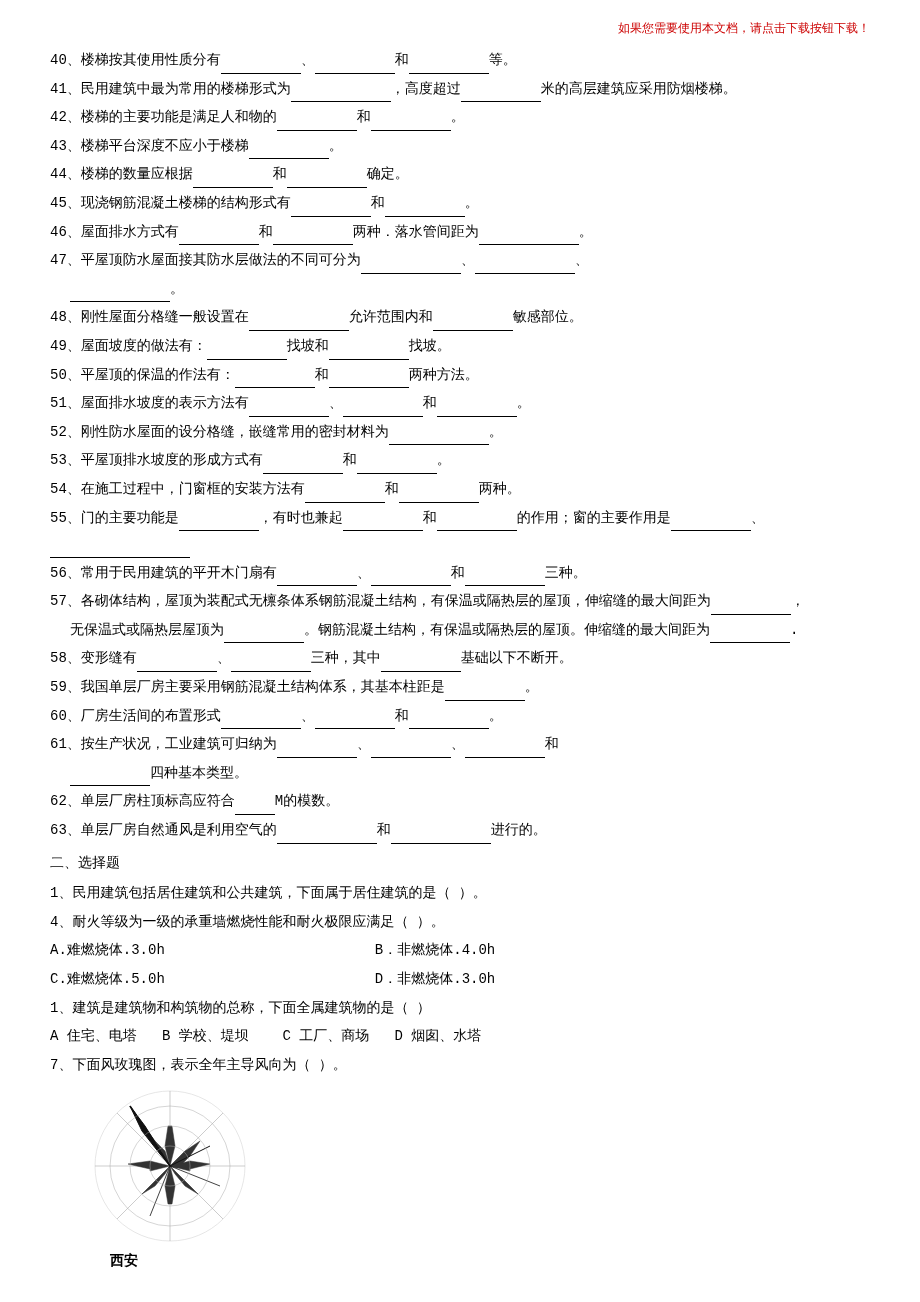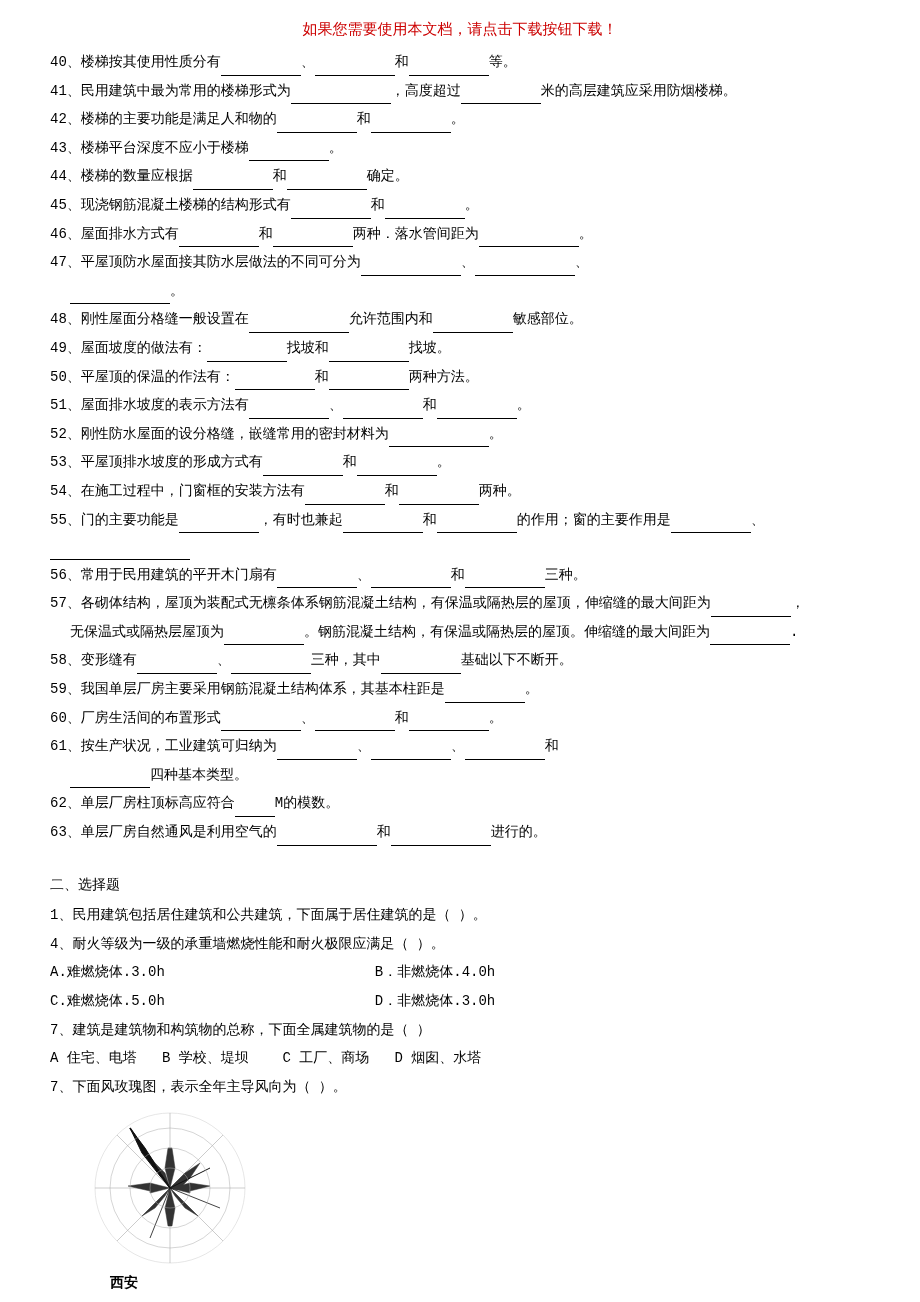--- a/index.html
+++ b/index.html
@@ -6,23 +6,23 @@
     body {
       background: #fff;
       font-family: "SimSun", "宋体", serif;
       font-size: 14px;
       color: #000;
       width: 920px;
       min-height: 1302px;
       padding: 20px 50px;
     }
     .header {
-      text-align: center;
+      text-align: right;
       color: #c00;
-      font-size: 15px;
+      font-size: 12px;
       margin-bottom: 10px;
     }
     .content {
       line-height: 1.9;
     }
     .line {
       margin-bottom: 2px;
       text-indent: 0;
       font-family: Liberation Mono, monospace;
     }
@@ -30,21 +30,21 @@
       display: inline-block;
       border-bottom: 1px solid #000;
       min-width: 60px;
       vertical-align: bottom;
     }
     .blank-sm { min-width: 40px; }
     .blank-md { min-width: 80px; }
     .blank-lg { min-width: 100px; }
     .blank-xl { min-width: 140px; }
     .section-title {
-      margin-top: 26px;
+      margin-top: 6px;
       margin-bottom: 4px;
       font-weight: normal;
     }
     .wind-rose-container {
       display: flex;
       flex-direction: column;
       align-items: flex-start;
       margin: 8px 0 8px 40px;
     }
     .wind-rose-svg {
@@ -99,21 +99,21 @@
   <div class="line">63、单层厂房自然通风是利用空气的<span class="blank blank-lg"></span>和<span class="blank blank-lg"></span>进行的。</div>
 
   <div class="section-title">二、选择题</div>
 
   <div class="line">1、民用建筑包括居住建筑和公共建筑，下面属于居住建筑的是（     ）。</div>
 
   <div class="line">4、耐火等级为一级的承重墙燃烧性能和耐火极限应满足（    ）。</div>
   <div class="line">A.难燃烧体.3.0h &nbsp;&nbsp;&nbsp;&nbsp;&nbsp;&nbsp;&nbsp;&nbsp;&nbsp;&nbsp;&nbsp;&nbsp;&nbsp;&nbsp;&nbsp;&nbsp;&nbsp;&nbsp;&nbsp;&nbsp;&nbsp;&nbsp;&nbsp; B．非燃烧体.4.0h</div>
   <div class="line">C.难燃烧体.5.0h &nbsp;&nbsp;&nbsp;&nbsp;&nbsp;&nbsp;&nbsp;&nbsp;&nbsp;&nbsp;&nbsp;&nbsp;&nbsp;&nbsp;&nbsp;&nbsp;&nbsp;&nbsp;&nbsp;&nbsp;&nbsp;&nbsp;&nbsp; D．非燃烧体.3.0h</div>
 
-  <div class="line">7、建筑是建筑物和构筑物的总称，下面全属建筑物的是（   ）</div>
+  <div class="line">1、建筑是建筑物和构筑物的总称，下面全属建筑物的是（   ）</div>
   <div class="line">A 住宅、电塔 &nbsp; B 学校、堤坝 &nbsp;&nbsp; C 工厂、商场 &nbsp; D 烟囱、水塔</div>
 
   <div class="line">7、下面风玫瑰图，表示全年主导风向为（   ）。</div>
 
   <div class="wind-rose-container">
     <svg class="wind-rose-svg" width="160" height="160" viewBox="0 0 160 160">
 
       <circle cx="80" cy="80" r="75" fill="none" stroke="#ccc" stroke-width="0.5"></circle>
 
       <line x1="80" y1="5" x2="80" y2="155" stroke="#999" stroke-width="0.5"></line>

